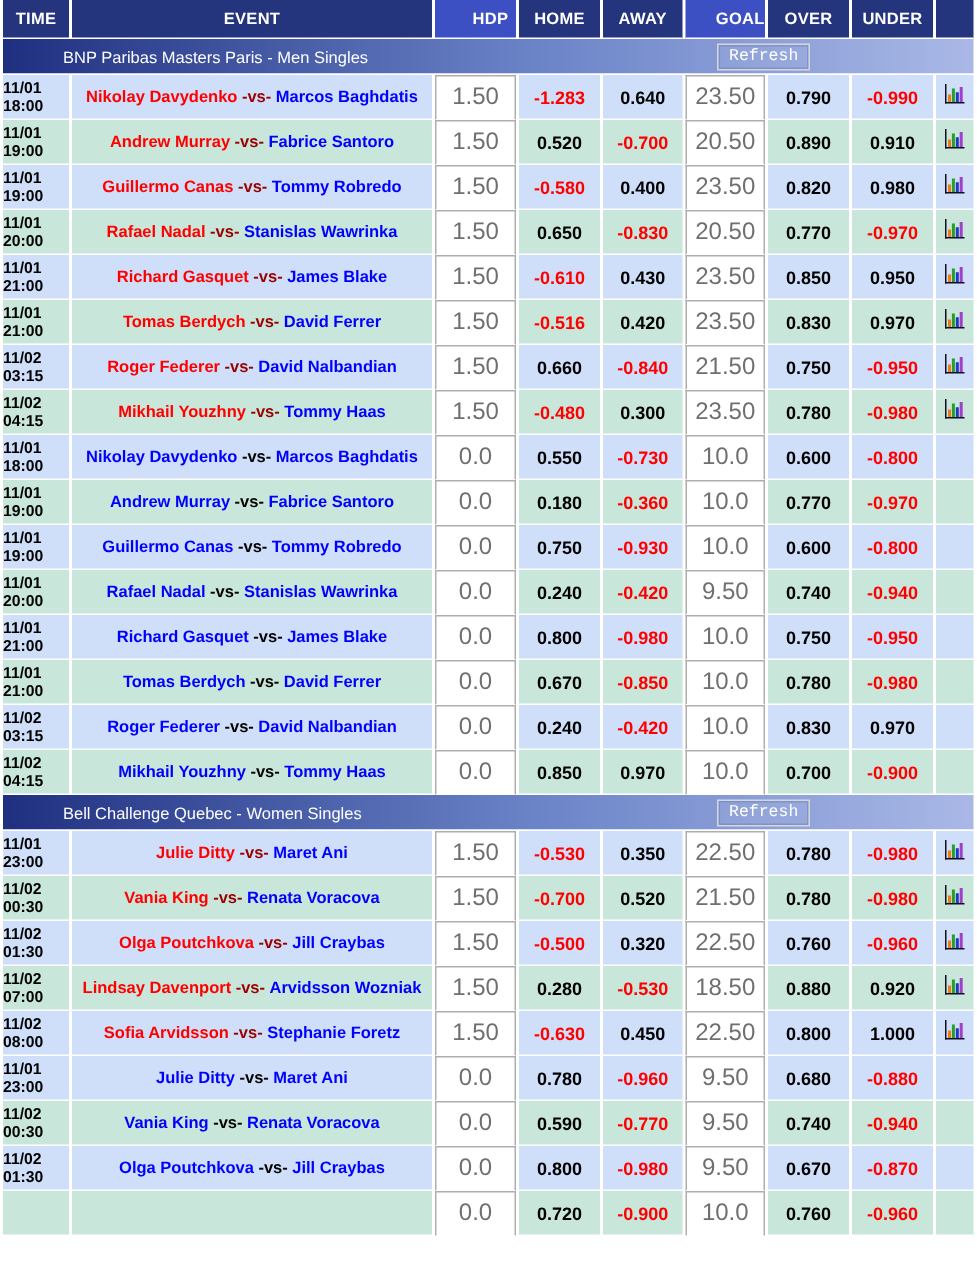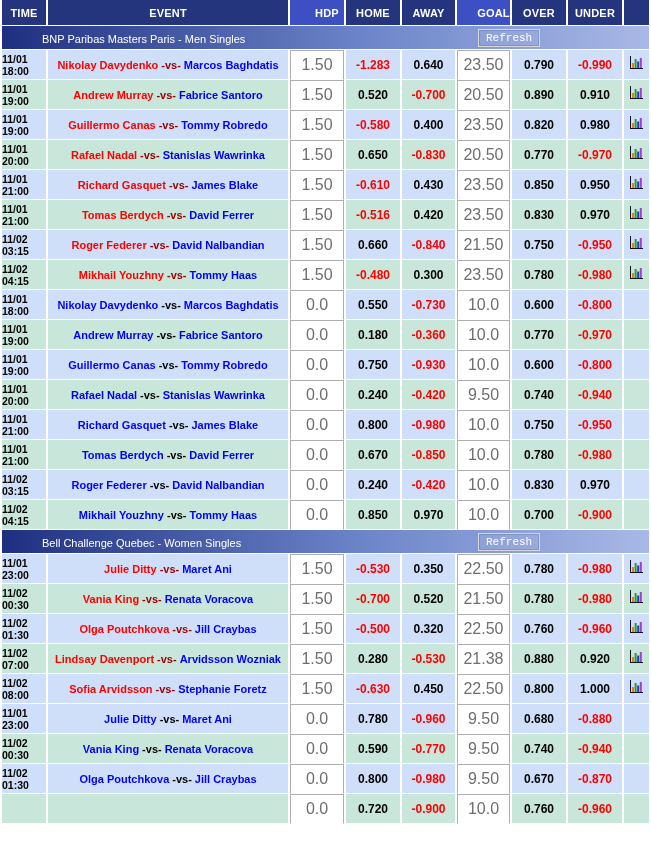--- a/index.html
+++ b/index.html
@@ -443,21 +443,21 @@
       </tr>
       <tr class="data-row alt-green">
         <td class="time-cell">
           <div>11/02</div>
           <div>07:00</div>
         </td>
         <td class="event-cell"><span class="home-name full">Lindsay Davenport</span><span class="vs-sep full">-vs-</span><span class="away-name">Arvidsson Wozniak</span></td>
         <td class="white-cell">1.50</td>
         <td class="odds-cell">0.280</td>
         <td class="odds-cell neg">-0.530</td>
-        <td class="white-cell">21.38</td>
+        <td class="white-cell">18.50</td>
         <td class="odds-cell">0.880</td>
         <td class="odds-cell">0.920</td>
         <td class="icon-cell"><button class="chart-btn"><svg width="15" height="15" viewBox="0 0 15 15">
               <rect x="1" y="1" width="1" height="13" fill="#101020"></rect>
               <rect x="1" y="13" width="13" height="1" fill="#101020"></rect>
               <rect x="3" y="8" width="2" height="5" fill="#F07818"></rect>
               <rect x="5.6" y="4" width="2" height="9" fill="#28A028"></rect>
               <rect x="8.2" y="6.5" width="2" height="6.5" fill="#2438C8"></rect>
               <rect x="10.8" y="3" width="2" height="10" fill="#A040C8"></rect>
             </svg></button></td>

